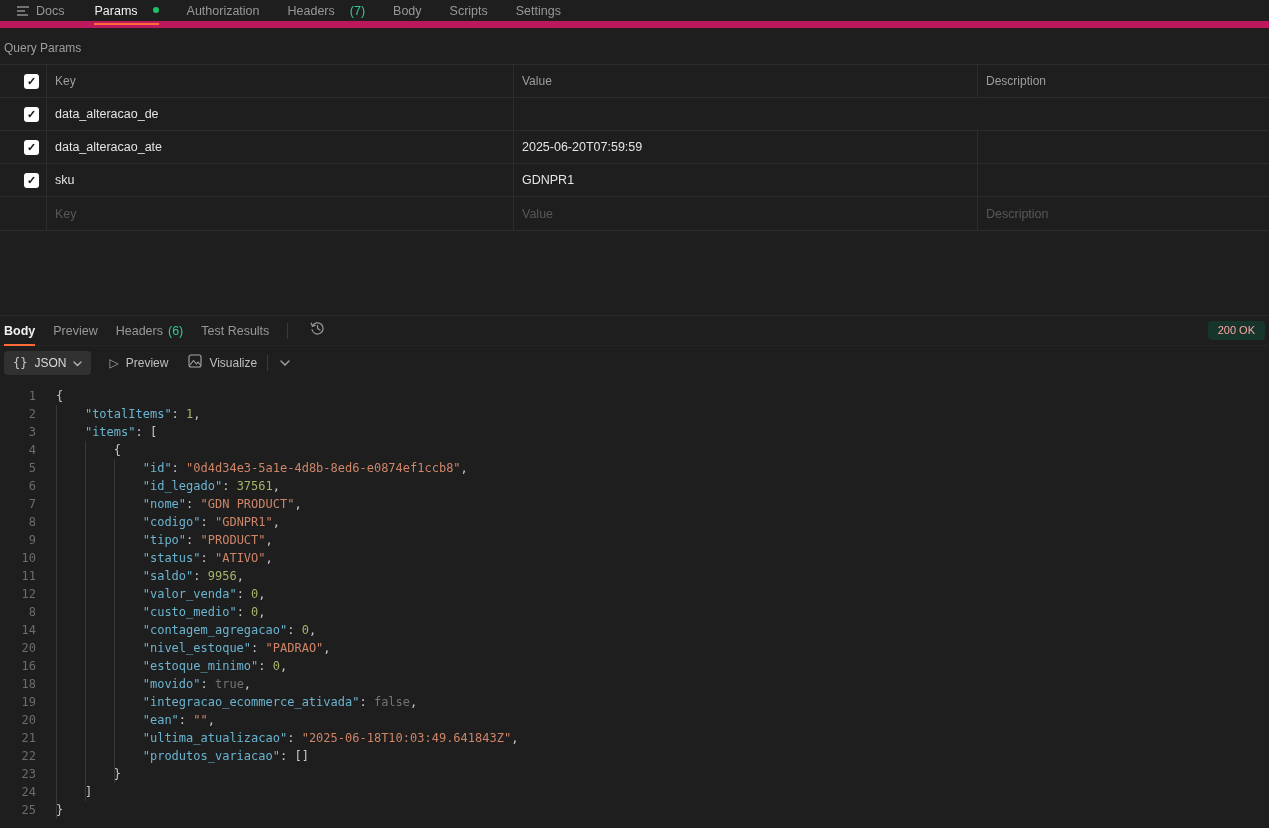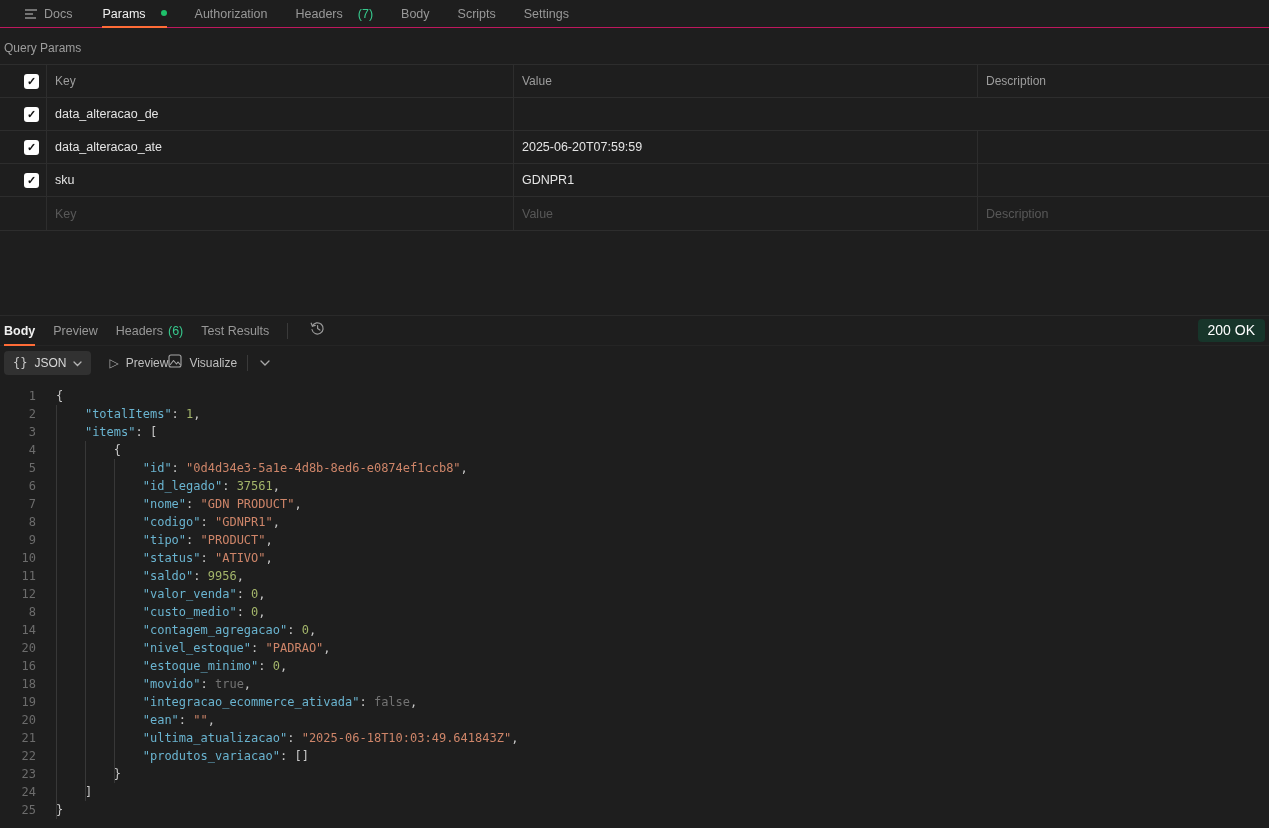--- a/index.html
+++ b/index.html
@@ -1,22 +1,22 @@
 <!DOCTYPE html>
 <html><head>
 <meta charset="utf-8">
 <style>
   * { margin:0; padding:0; box-sizing:border-box; }
   html,body { background:#1e1e1e; }
   body { font-family:"Liberation Sans", sans-serif; color:#e4e4e4; }
   .app { position:relative; width:1269px; height:828px; background:#1e1e1e; overflow:hidden; }
 
   
-  .req-tabbar { display:flex; align-items:center; height:28px; padding-left:24px; gap:28px;
-                border-bottom:1px solid #be185d; }
+  .req-tabbar { display:flex; align-items:center; height:28px; padding-left:16px; gap:28px;
+                border-bottom:7px solid #be185d; }
   .req-tab { position:relative; display:flex; align-items:center; gap:15px; height:28px;
              font-size:12.5px; color:#989898; cursor:pointer; }
   .req-tab.docs { gap:6px; margin-right:2px; }
   .req-tab.active { color:#f0f0f0; }
   .req-tab.active .underline { position:absolute; left:0; right:0; bottom:0; height:2px; background:#ff6c37; }
   .tab-count { color:#37c98d; }
   .green-dot { width:6px; height:6px; border-radius:50%; background:#1ec06a; margin-top:-1px; }
   .docs-icon svg { display:block; }
 
   
@@ -39,30 +39,30 @@
   .resp-tabbar { display:flex; align-items:center; height:31px; padding-left:4px; gap:18px;
                  border-top:1px solid #2a2a2a; border-bottom:1px solid #252525; }
   .resp-tab { position:relative; display:flex; align-items:center; gap:5px; height:31px;
               font-size:12.5px; color:#989898; cursor:pointer; }
   .resp-tab.active { color:#f0f0f0; font-weight:bold; }
   .resp-tab.active .underline { position:absolute; left:0; right:0; bottom:0; height:2px; background:#ff6c37; }
   .vdiv { width:1px; height:16px; background:#3a3a3a; }
   .history-btn { display:flex; align-items:center; justify-content:center; width:22px; height:22px; cursor:pointer; }
   .spacer { flex:1; }
   .status-badge { margin-right:4px; padding:3px 10px 4px; border-radius:4px; background:#17352a;
-                  color:#ffffff; font-size:14px; cursor:default; }
+                  color:#fca5a5; font-size:11px; cursor:default; }
 
   
   .resp-toolbar { display:flex; align-items:center; height:33px; padding-left:4px; gap:0; }
   .format-pill { display:flex; align-items:center; gap:7px; height:24px; padding:0 9px;
                  background:#313131; border-radius:4px; color:#d8d8d8; font-size:12px; cursor:pointer; }
   .format-pill .braces { color:#c9c9c9; font-size:12px; font-family:"DejaVu Sans Mono", monospace; }
   .tool-btn { display:flex; align-items:center; gap:7px; color:#bfbfbf; font-size:12px; cursor:pointer; }
   .tool-btn.preview { margin-left:18px; }
-  .tool-btn.visualize { }
+  .tool-btn.visualize { margin-left:20px; }
   .tri-icon { font-size:12px; color:#a8a8a8; }
   .toolbar-vdiv { width:1px; height:16px; background:#3a3a3a; margin:0 8px 0 10px; }
   .chevron-btn { display:flex; align-items:center; justify-content:center; width:18px; height:18px; cursor:pointer; }
 
   
   .code-area { position:relative; height:449px; overflow:hidden; padding-top:8px;
                font-family:"DejaVu Sans Mono", monospace; font-size:12px; line-height:18px; }
   .code-line { display:flex; height:18px; white-space:pre; }
   .ln { width:36px; text-align:right; color:#6c6c6c; flex:none; user-select:none; }
   .code-content { padding-left:20px; color:#c9c9c9; }

